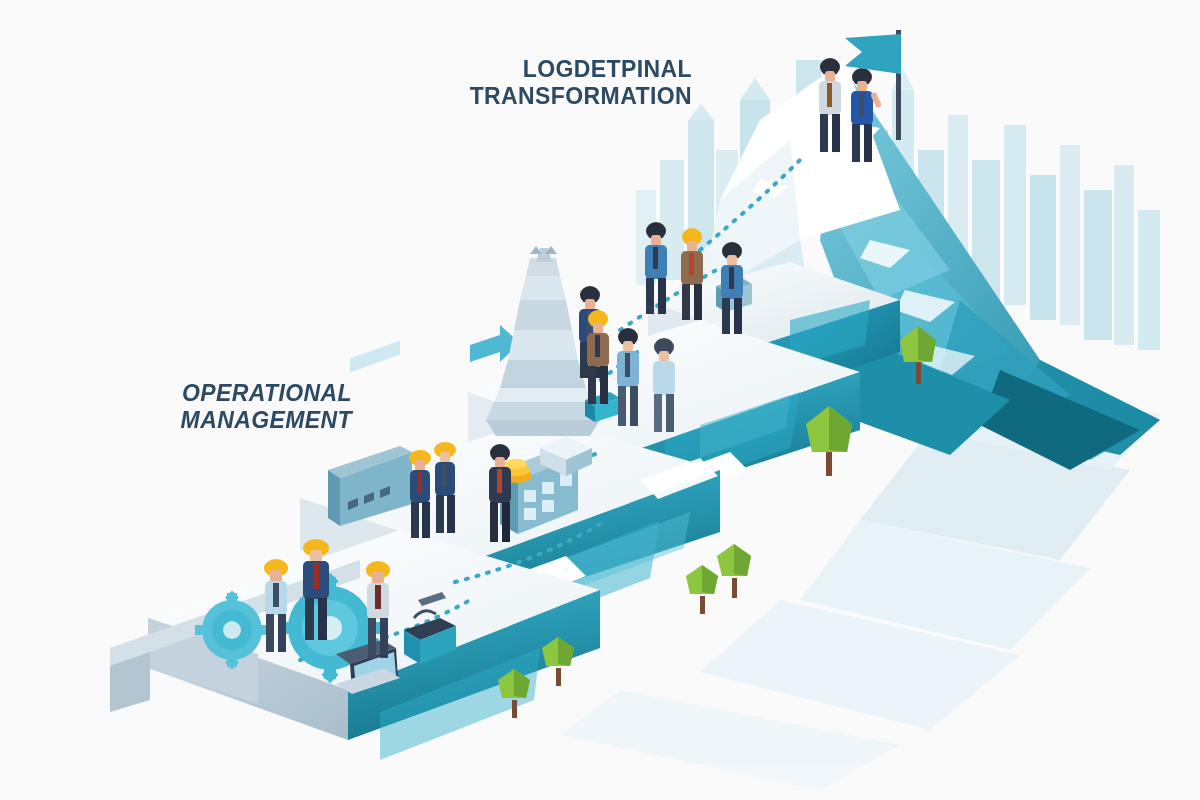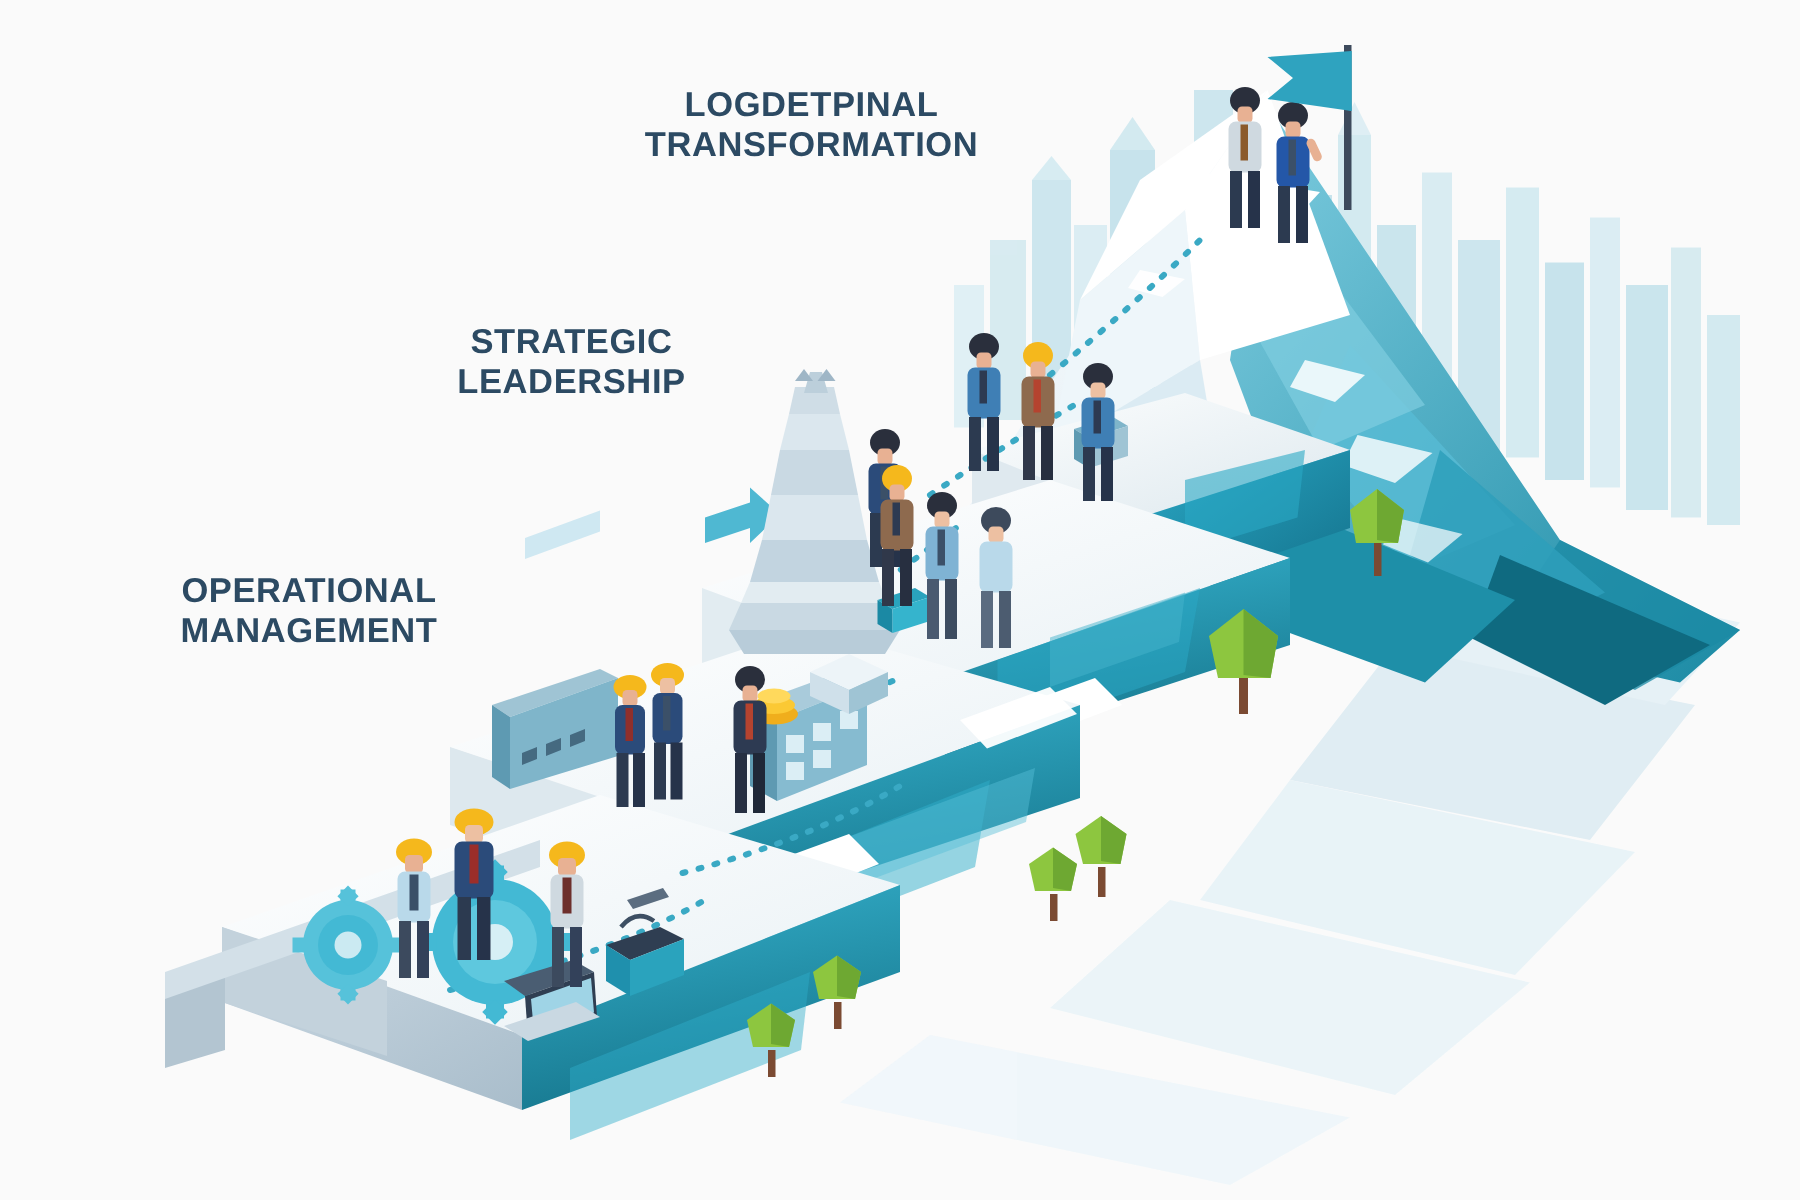--- a/index.html
+++ b/index.html
@@ -17,32 +17,32 @@
     font-family: "Liberation Sans", "DejaVu Sans", sans-serif;
   }
   #art {
     position: absolute;
     inset: 0;
     width: 1200px;
     height: 800px;
   }
   .stage-label {
     position: absolute;
-    text-align: center;
+    text-align: right;
     font-family: "Liberation Sans", "DejaVu Sans", sans-serif;
     font-weight: bold;
     color: #2c4a63;
     line-height: 1.16;
     letter-spacing: 0.4px;
     white-space: pre-line;
     text-transform: uppercase;
     user-select: none;
   }
   .lbl-1 { left: 0px;   top: 536px; width: 247px; font-size: 23px; }
-  .lbl-2 { left: 60px;  top: 380px; width: 292px; font-size: 23px; }
+  .lbl-2 { left: 60px;  top: 380px; width: 292px; font-size: 23px; font-style: italic; }
   .lbl-3 { left: 250px; top: 214px; width: 262px; font-size: 23px; }
   .lbl-4 { left: 390px; top: 56px;  width: 302px; font-size: 23px; }
 </style>
 </head>
 <body>
 
 <div id="stage">
 
   <svg id="art" viewBox="0 0 1200 800" xmlns="http://www.w3.org/2000/svg">
     <defs>
@@ -459,19 +459,17 @@
         <polygon points="901,34 875,44 901,54 865,64 901,74 901,34 " fill="#2fa3bf"></polygon>
         <polygon points="845,38 901,34 901,74 845,66 862,52" fill="#2fa3bf"></polygon>
       </g>
     </g>
   </svg>
 
 
   <div class="stage-label lbl-2">OPERATIONAL
 MANAGEMENT</div>
 
-  <div class="stage-label lbl-3">STRATEGIC
-LEADERSHIP</div>
 
   <div class="stage-label lbl-4">LOGDETPINAL
 TRANSFORMATION</div>
 
 </div>
 
 </body></html>

